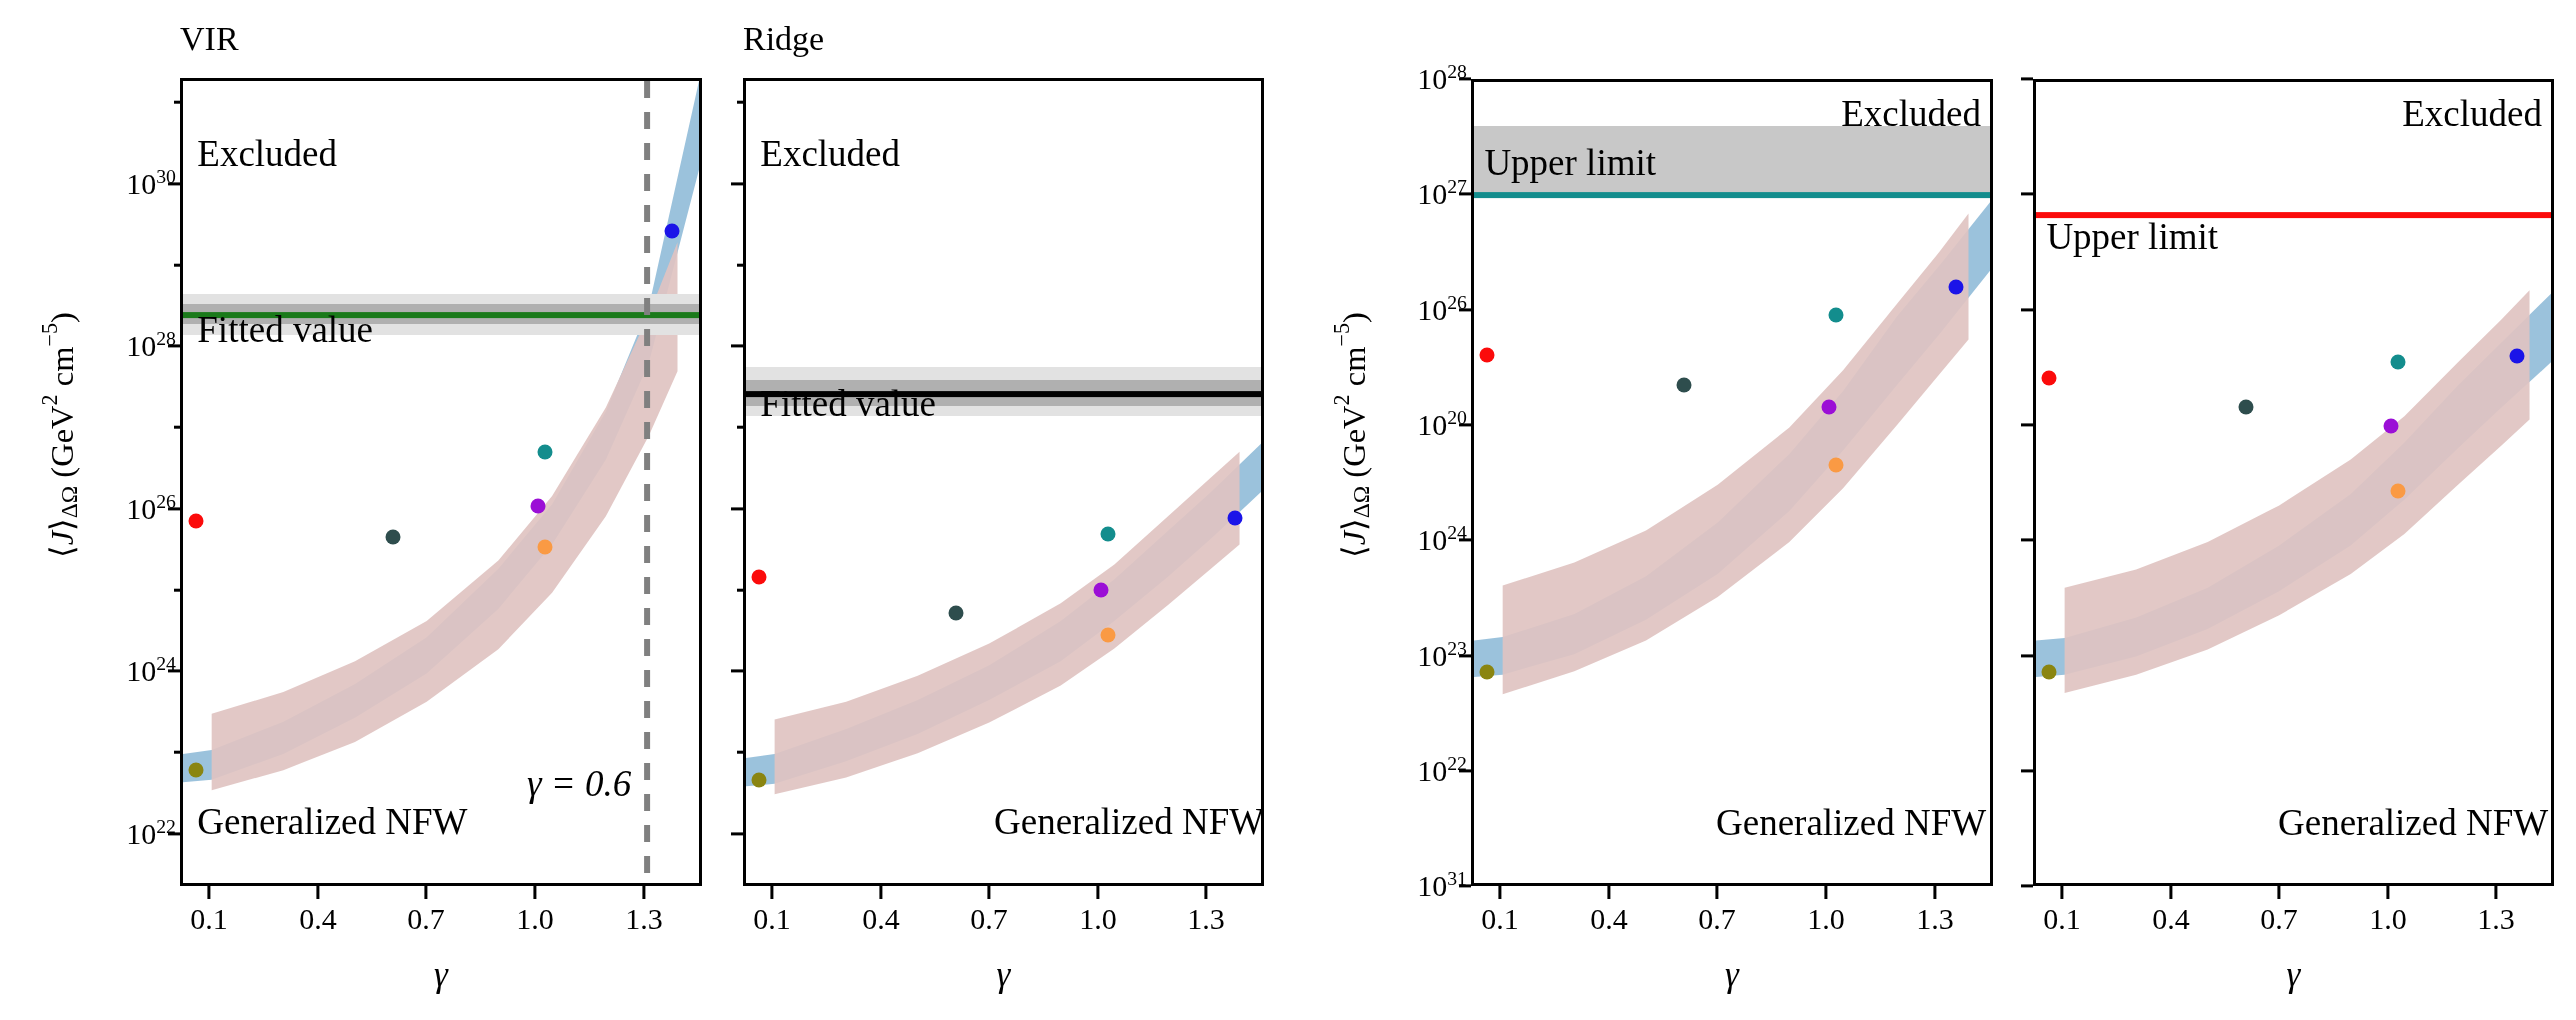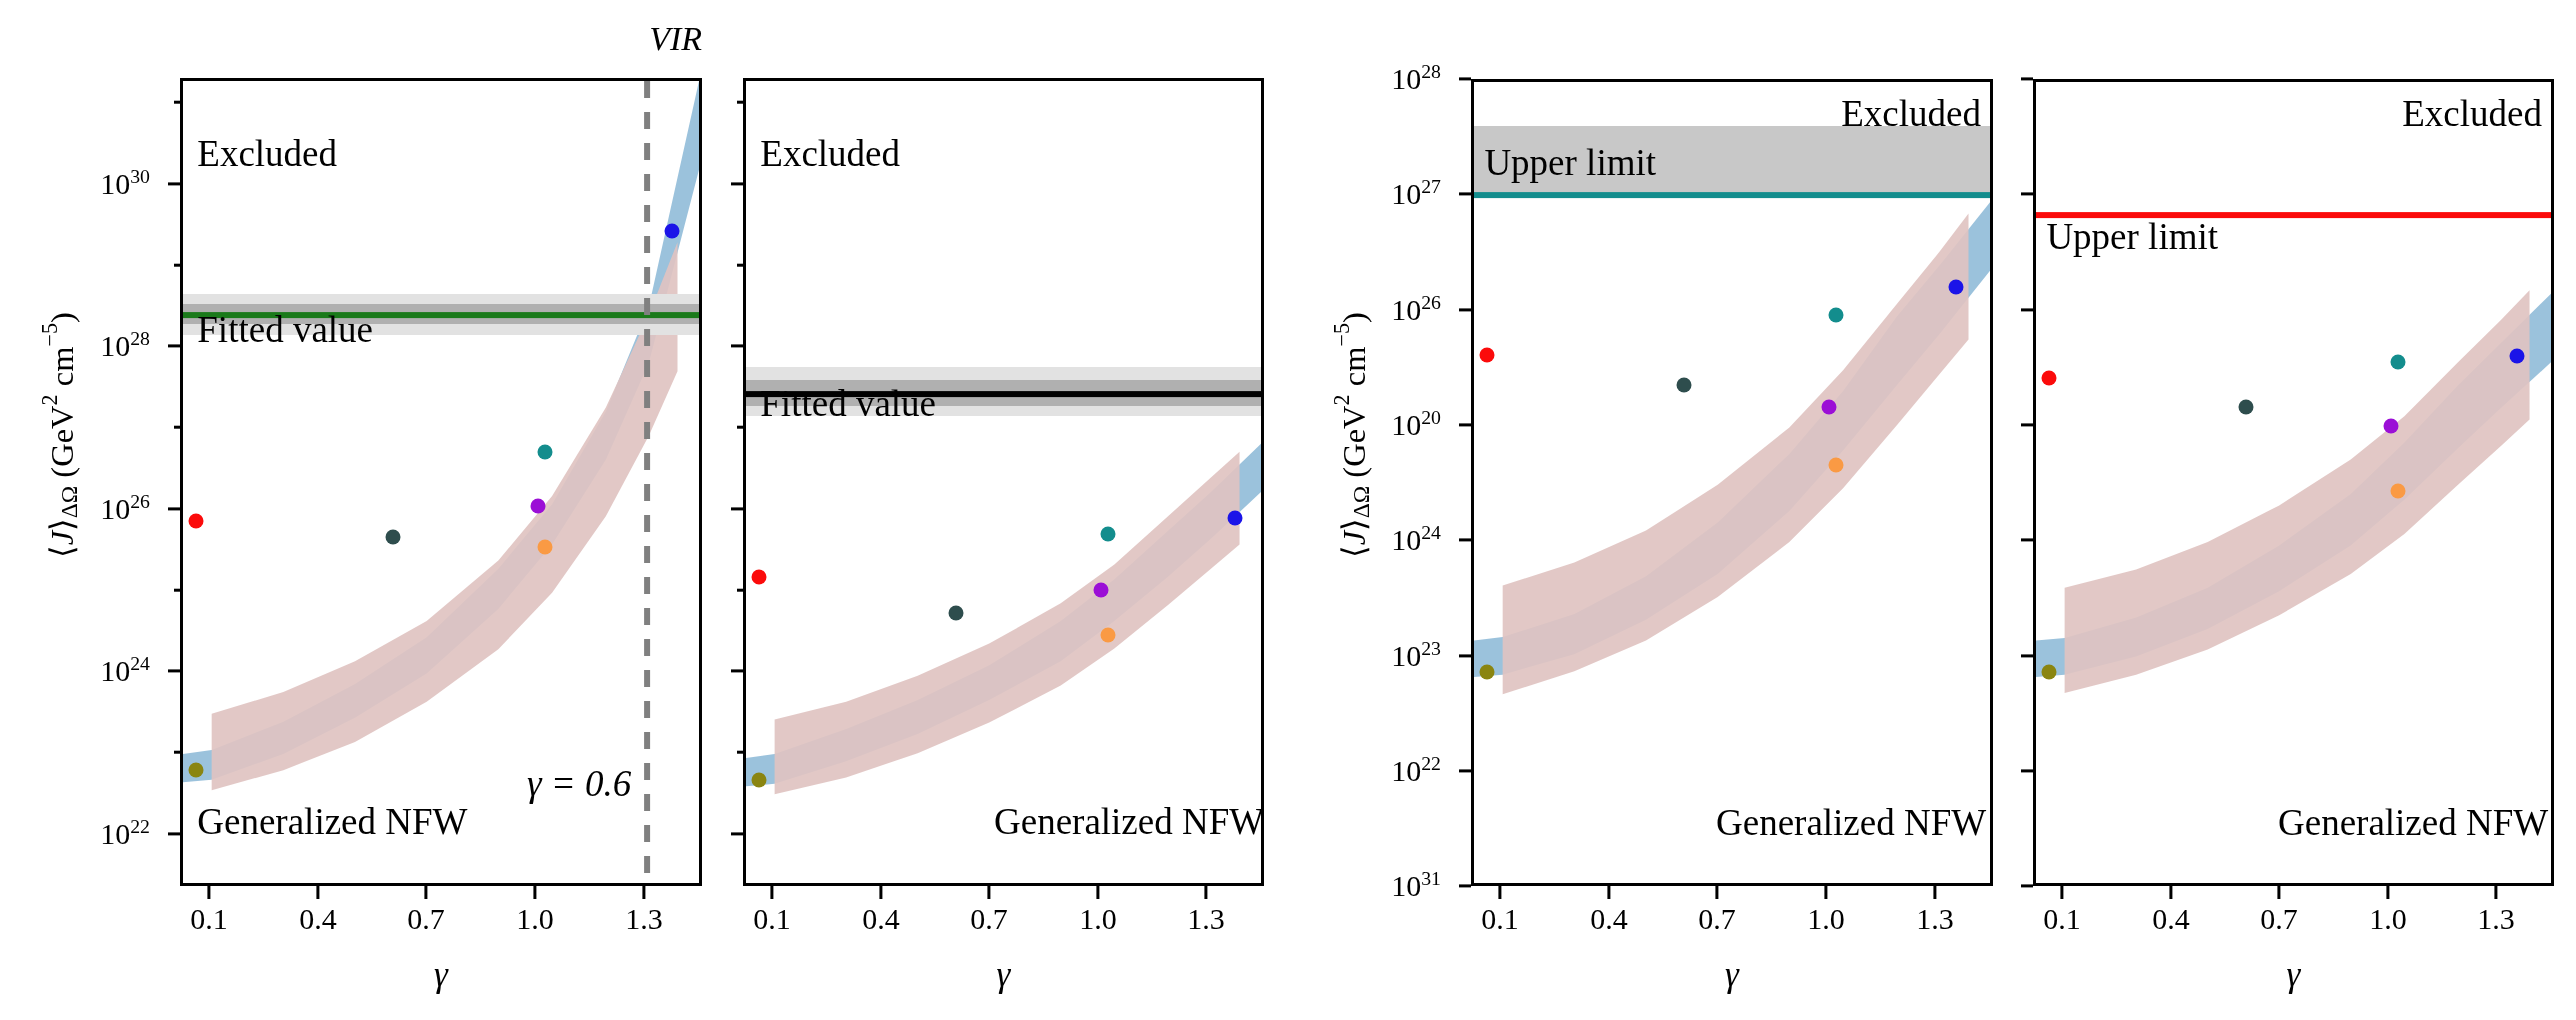--- a/index.html
+++ b/index.html
@@ -2,24 +2,24 @@
 <html style="font-size:10.4px"><head>
 <meta charset="utf-8">
 <style>
   html,body{margin:0;padding:0;background:#fff;}
   body{width:2576px;height:1021px;position:relative;font-family:"Liberation Serif",serif;color:#000;overflow:hidden;}
   .figure{position:absolute;inset:0;}
 
   
   .panel{position:absolute;}
   .plotbox{position:absolute;left:0;top:0;right:0;bottom:0;border:3.2px solid #000;box-sizing:border-box;overflow:hidden;background:#fff;}
-  .panel-title{position:absolute;left:0;right:0;top:-56px;text-align:right;font-size:34px;line-height:34px;white-space:nowrap;font-style:italic;}
-
-  
-  .ytick{position:absolute;right:100%;transform:translateY(-50%);margin-right:30px;white-space:nowrap;font-size:30px;line-height:30px;}
+  .panel-title{position:absolute;left:0;right:0;top:-56px;text-align:left;font-size:34px;line-height:34px;white-space:nowrap;}
+
+  
+  .ytick{position:absolute;right:100%;transform:translateY(-50%);margin-right:4px;white-space:nowrap;font-size:30px;line-height:30px;}
   .ytick sup{font-size:0.66em;vertical-align:super;line-height:0;}
   .ytickmark{position:absolute;right:100%;width:11.7px;height:3.2px;background:#000;transform:translateY(-50%);}
   .ytickmark.minor{width:6.5px;height:2.6px;}
   .xtickmark{position:absolute;top:100%;width:3.2px;height:13px;background:#000;transform:translateX(-50%);}
   .xtick{position:absolute;top:100%;margin-top:18px;transform:translateX(-50%);font-size:30px;line-height:30px;white-space:nowrap;}
   .xlabel{position:absolute;left:0;right:0;top:100%;margin-top:71px;text-align:center;font-size:35px;line-height:35px;font-style:italic;}
   .ylabel{position:absolute;writing-mode:vertical-rl;transform:rotate(180deg);font-size:32.5px;line-height:32.5px;white-space:nowrap;text-align:center;}
 
   
   .anno{position:absolute;font-size:37px;line-height:32.5px;white-space:nowrap;font-family:Liberation Serif, serif;}
@@ -98,20 +98,21 @@
         <div class="xtick" style="left: 246px;">0.7</div>
         <div class="xtickmark" style="left: 355px;"></div>
         <div class="xtick" style="left: 355px;">1.0</div>
         <div class="xtickmark" style="left: 464px;"></div>
         <div class="xtick" style="left: 464px;">1.3</div>
       </div>
     <div class="xlabel">γ</div>
   </div>
 
   <div class="panel" style="left:743px;top:78px;width:521px;height:808px;">
+    <div class="panel-title">Ridge</div>
     <div class="plotbox">
       <svg class="bandsvg" viewBox="0 0 802 1244" preserveAspectRatio="none">
           <polygon points="0,1050.2110552763822 44.55555555555556,1043.959798994975 155.94444444444443,1005.2020100502513 267.3333333333333,960.1929648241205 378.72222222222223,906.4321608040202 490.11111111111114,837.6683417085427 573.6527777777778,772.6552763819095 657.1944444444445,697.6402010050253 724.0277777777778,637.6281407035178 802,562.6130653266332 802,637.6281407035178 724.0277777777778,710.1427135678392 657.1944444444445,768.9045226130656 573.6527777777778,837.6683417085427 490.11111111111114,900.1809045226131 378.72222222222223,960.1929648241205 267.3333333333333,1012.7035175879399 155.94444444444443,1055.2120603015078 44.55555555555556,1090.2190954773873 0,1093.9698492462312" fill="#92bdd9" fill-opacity="0.92"></polygon>
           <polygon points="44.55555555555556,990.1989949748746 155.94444444444443,962.6934673366834 267.3333333333333,922.6854271356783 378.72222222222223,872.6753768844222 490.11111111111114,810.1628140703519 573.6527777777778,750.1507537688443 657.1944444444445,675.1356783919601 724.0277777777778,615.1236180904525 768.5833333333333,575.1155778894475 768.5833333333333,718.8944723618091 724.0277777777778,756.4020100502513 657.1944444444445,812.6633165829146 573.6527777777778,880.1768844221106 490.11111111111114,937.6884422110553 378.72222222222223,995.2000000000002 267.3333333333333,1042.7095477386936 155.94444444444443,1080.2170854271358 44.55555555555556,1106.4723618090454" fill="#dfc3c1" fill-opacity="0.92"></polygon>
         </svg>
       <div class="hband" style="top: 286px; height: 49px; background: rgb(226, 226, 226);"></div>
       <div class="hband" style="top: 299px; height: 26px; background: rgb(176, 176, 176);"></div>
       <div class="hline" style="top: 313px; background: rgb(0, 0, 0);"></div>
       <div class="anno" style="left:14.3px;top:57px;">Excluded</div>
       <div class="anno" style="left:14.3px;top:307px;">Fitted value</div>

